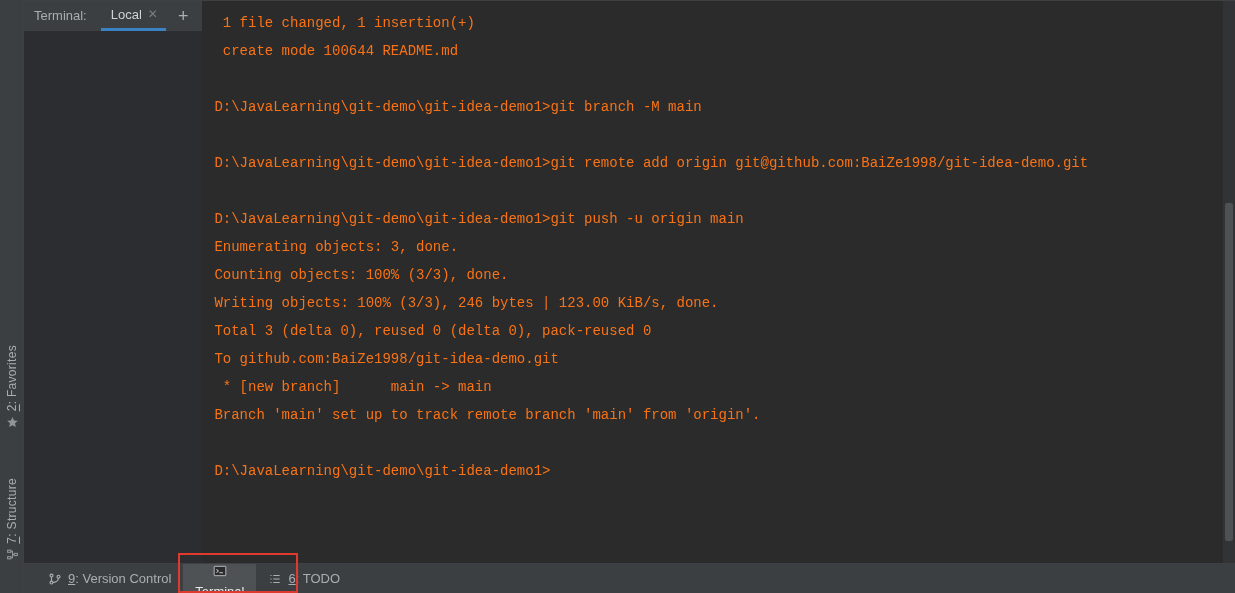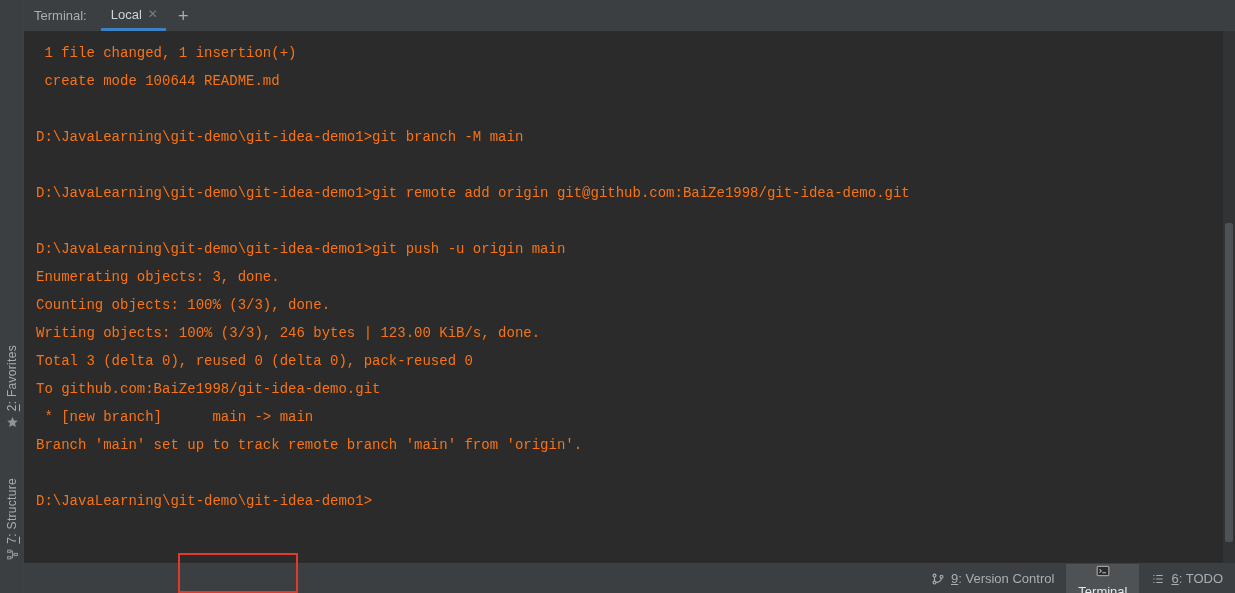--- a/index.html
+++ b/index.html
@@ -12,21 +12,21 @@
   }
   .tool-window {
     position: absolute;
     left: 24px;
     top: 0;
     right: 0;
     bottom: 30px;
     background: #2b2d30;
     border-top: 1px solid #3e4043;
     display: flex;
-    flex-direction: column;
+    flex-direction: row;
   }
   .tw-header {
     height: 30px;
     display: flex;
     align-items: center;
     border-bottom: 1px solid #3e4043;
     background: #3c3f41;
     padding: 0 6px 0 10px;
     gap: 4px;
   }
@@ -94,21 +94,20 @@
   .status-bar {
     position: absolute;
     left: 24px; right: 0; bottom: 0;
     height: 30px;
     background: #3c3f41;
     border-top: 1px solid #3e4043;
     display: flex;
     align-items: center;
     padding-left: 12px;
     gap: 0;
-    justify-content: flex-end;
   }
   .sb-item {
     display: flex;
     align-items: center;
     height: 100%;
     padding: 0 12px;
     color: #a9aeb3;
     font-size: 13px;
     gap: 6px;
   }

